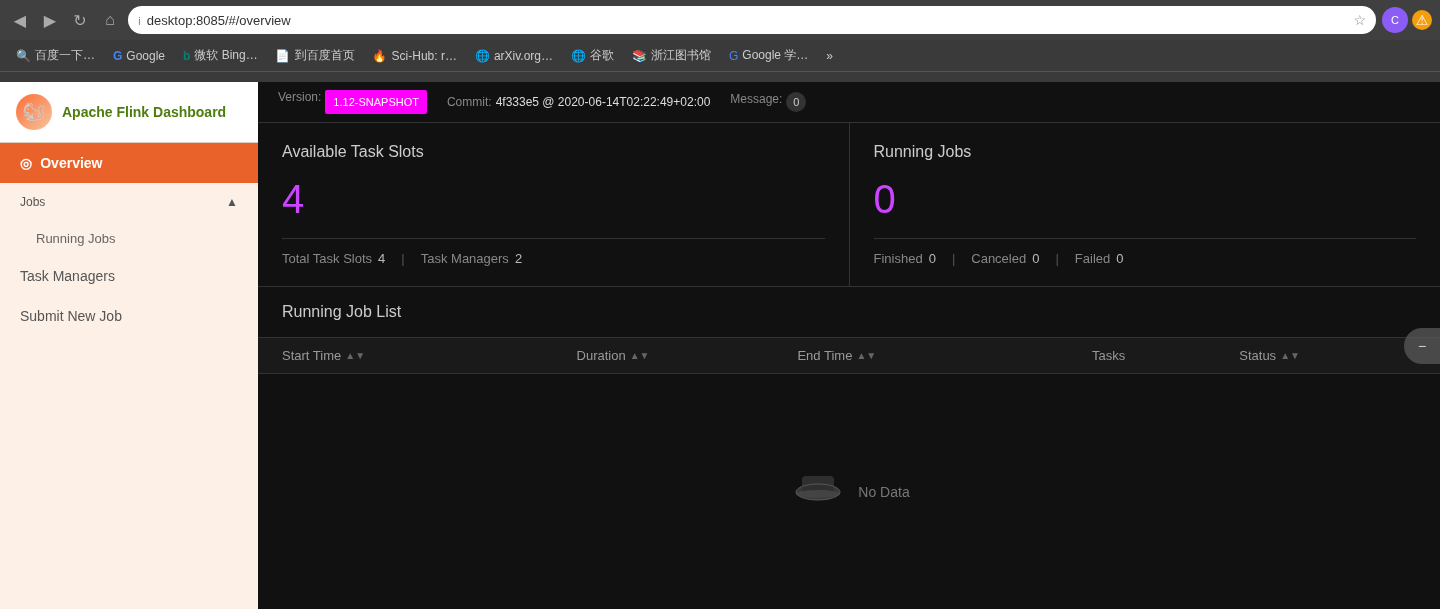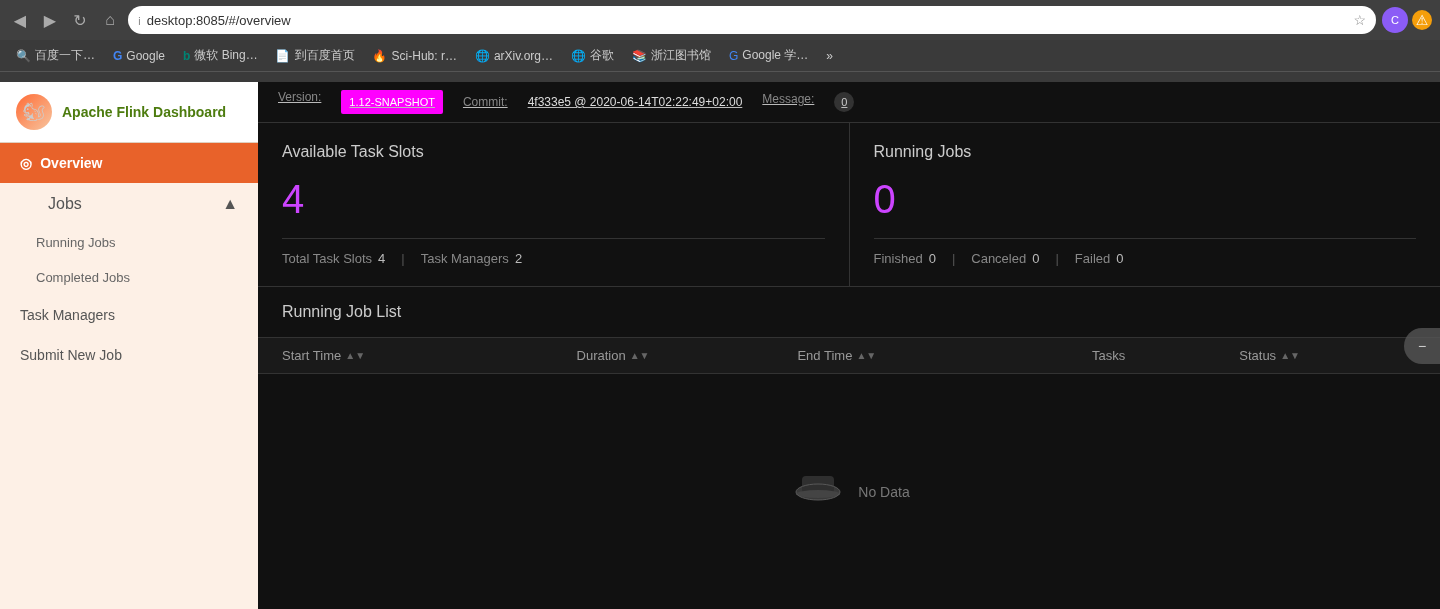--- a/index.html
+++ b/index.html
@@ -124,24 +124,23 @@
       font-weight: bold;
     }
     .sidebar-item .item-icon { font-size: 14px; }
 
     .sidebar-group-header {
       display: flex;
       align-items: flex-end;
       justify-content: space-between;
       padding: 12px 20px;
       cursor: pointer;
-      font-size: 16px;
+      font-size: 12px;
       color: #555;
       font-weight: 500;
-      margin-left: 28px;
     }
 
     .sidebar-sub-item {
       padding: 10px 20px 10px 36px;
       font-size: 13px;
       color: #666;
       cursor: pointer;
     }
 
     
@@ -158,21 +157,21 @@
       background: #111;
       color: #bbb;
       font-size: 12px;
       padding: 8px 20px;
       display: flex;
       align-items: center;
       gap: 20px;
       border-bottom: 1px solid #333;
       flex-shrink: 0;
     }
-    .info-item { display: flex; gap: 20px; text-decoration: underline; }
+    .info-item { display: flex; gap: 4px; }
     .info-label { color: #888; }
     .info-value { color: #ddd; }
     .info-highlight {
       background: #ff00ff;
       color: #fff;
       padding: 6px 8px;
       border-radius: 2px;
       font-size: 11px;
     }
     .info-msg-badge {
@@ -382,23 +381,20 @@
       <div class="sidebar-item active">
         <span class="item-icon">◎</span>
         <span>Overview</span>
       </div>
       <div class="sidebar-group-header">
         <span>Jobs</span>
         <span>▲</span>
       </div>
       <div class="sidebar-sub-item">
         <span>Running Jobs</span>
-      </div>
-      <div class="sidebar-sub-item">
-        <span>Completed Jobs</span>
       </div>
       <div class="sidebar-item">
         <span>Task Managers</span>
       </div>
       <div class="sidebar-item">
         <span>Submit New Job</span>
       </div>
     </nav>
   </div>
 

